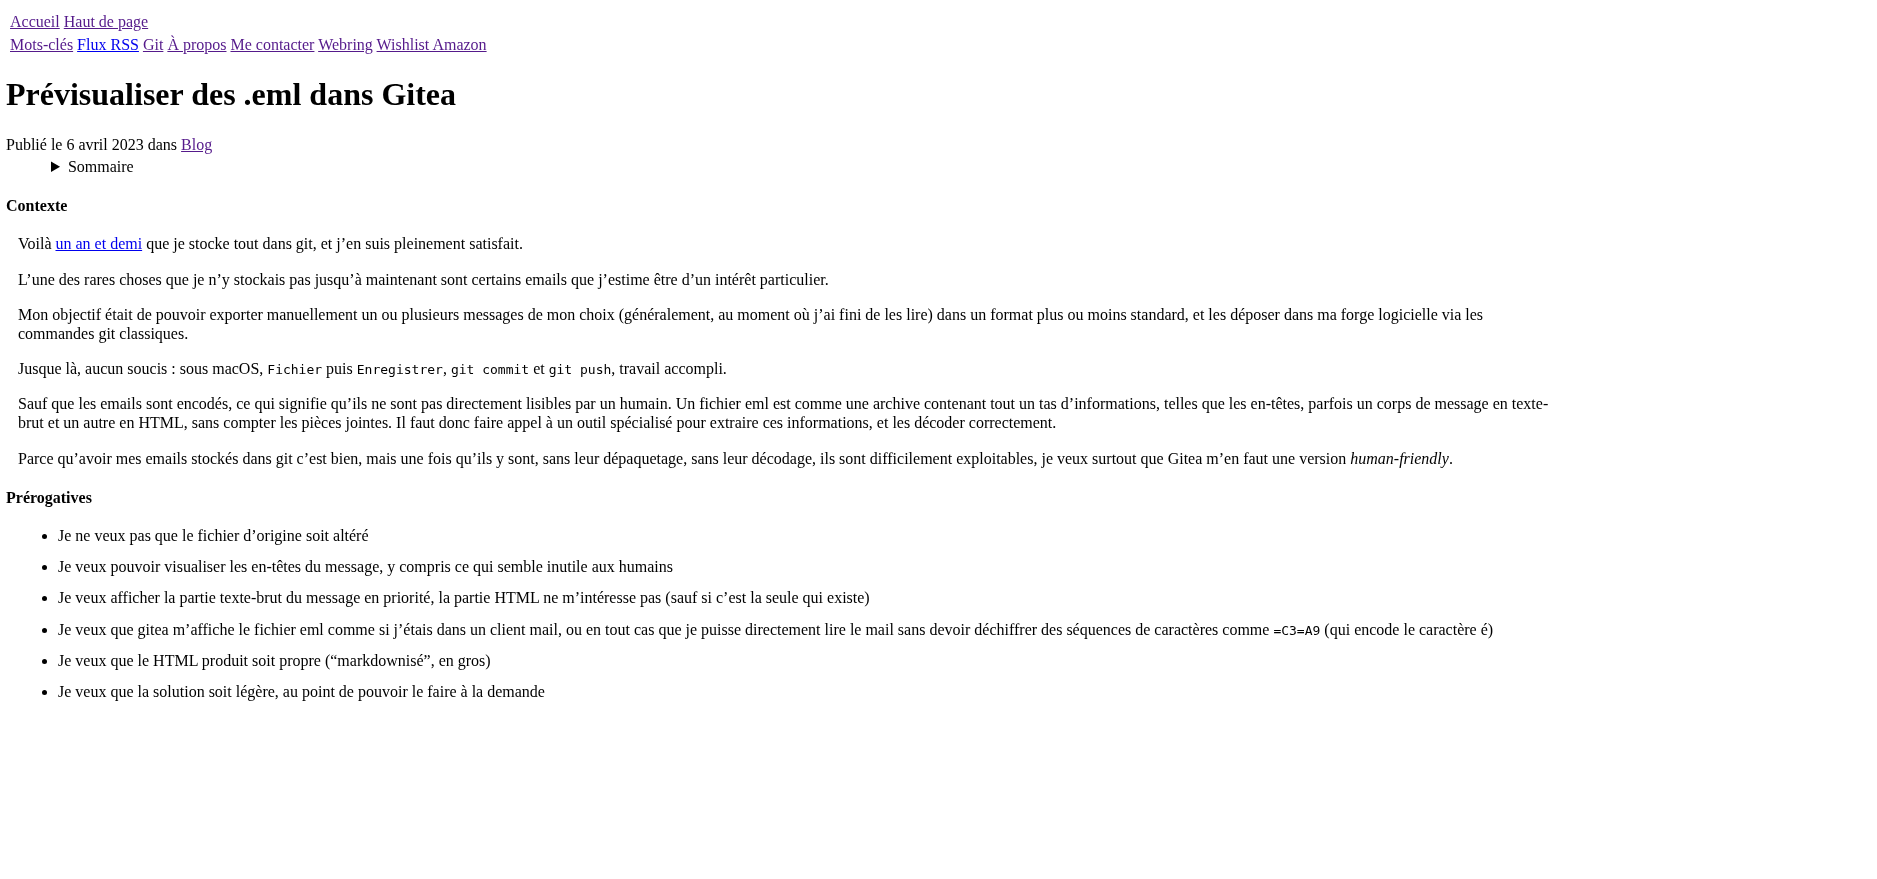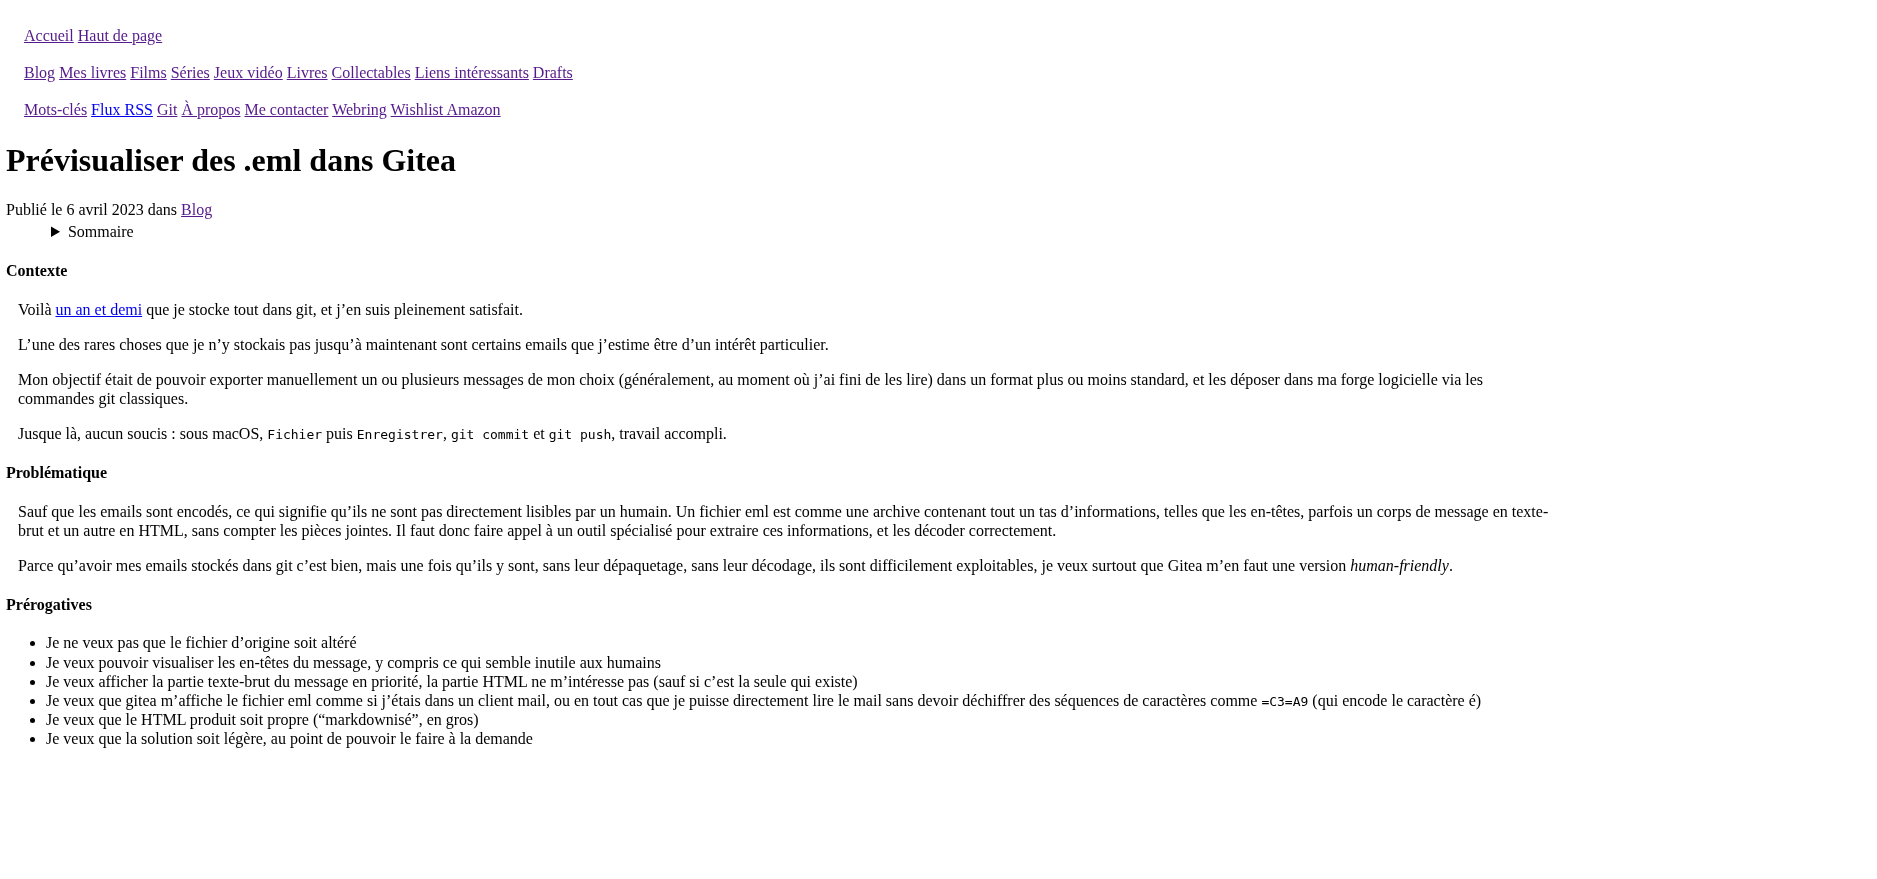--- a/index.html
+++ b/index.html
@@ -14,52 +14,41 @@
     margin:8px 6px;
     color:var(--text);
     font-family:"Liberation Serif", serif;
     font-size:16px;
     line-height:1.2;
   }
   .page{max-width:1556px;}
   a{text-decoration:underline;cursor:pointer;}
   a.visited{color:var(--link-visited);}
   a.new{color:var(--link-new);}
-  nav .nav-row{margin:18px;}
+  nav .nav-row{margin:4px;}
   h1{font-size:32px;font-weight:bold;margin:21px 0 21px 0;}
   h2{font-size:16px;font-weight:bold;margin:20px 0 19px 0;}
   p{margin:16px 12px;}
   p.meta{margin:16px 0 0 0;}
   details{margin:3px 0 16px 0;padding-left:45px;}
   summary{cursor:pointer;width:max-content;}
   code{font-family:"DejaVu Sans Mono", monospace;font-size:13px;}
   em{}
   ul{margin:16px 0;padding-left:40px;}
-  li{margin:0;}
+  li{margin:12px;}
 </style>
 </head>
 <body>
 
 <div class="page">
 
   <nav>
     <div class="nav-row">
       <a class="visited">Accueil</a>
       <a class="visited">Haut de page</a>
-    </div>
-    <div class="nav-row">
-      <a class="visited">Blog</a>
-      <a class="visited">Mes livres</a>
-      <a class="visited">Films</a>
-      <a class="visited">Séries</a>
-      <a class="visited">Jeux vidéo</a>
-      <a class="visited">Livres</a>
-      <a class="visited">Collectables</a>
-      <a class="visited">Liens intéressants</a>
-      <a class="visited">Drafts</a>
     </div>
     <div class="nav-row">
       <a class="visited">Mots-clés</a>
       <a class="new">Flux RSS</a>
       <a class="visited">Git</a>
       <a class="visited">À propos</a>
       <a class="visited">Me contacter</a>
       <a class="visited">Webring</a>
       <a class="visited">Wishlist Amazon</a>
     </div>
@@ -88,21 +77,20 @@
     </p>
 
     <p>
       <span>Mon objectif était de pouvoir exporter manuellement un ou plusieurs messages de mon choix (généralement, au moment où j’ai fini de les lire) dans un format plus ou moins standard, et les déposer dans ma forge logicielle via les commandes git classiques.</span>
     </p>
 
     <p>
       <span>Jusque là, aucun soucis : sous macOS, </span><code>Fichier</code><span> puis </span><code>Enregistrer</code><span>, </span><code>git commit</code><span> et </span><code>git push</code><span>, travail accompli.</span>
     </p>
 
-    <h2>Problématique</h2>
 
     <p>
       <span>Sauf que les emails sont encodés, ce qui signifie qu’ils ne sont pas directement lisibles par un humain. Un fichier eml est comme une archive contenant tout un tas d’informations, telles que les en-têtes, parfois un corps de message en texte-brut et un autre en HTML, sans compter les pièces jointes. Il faut donc faire appel à un outil spécialisé pour extraire ces informations, et les décoder correctement.</span>
     </p>
 
     <p>
       <span>Parce qu’avoir mes emails stockés dans git c’est bien, mais une fois qu’ils y sont, sans leur dépaquetage, sans leur décodage, ils sont difficilement exploitables, je veux surtout que Gitea m’en faut une version </span><em>human-friendly</em><span>.</span>
     </p>
 
     <h2>Prérogatives</h2>

